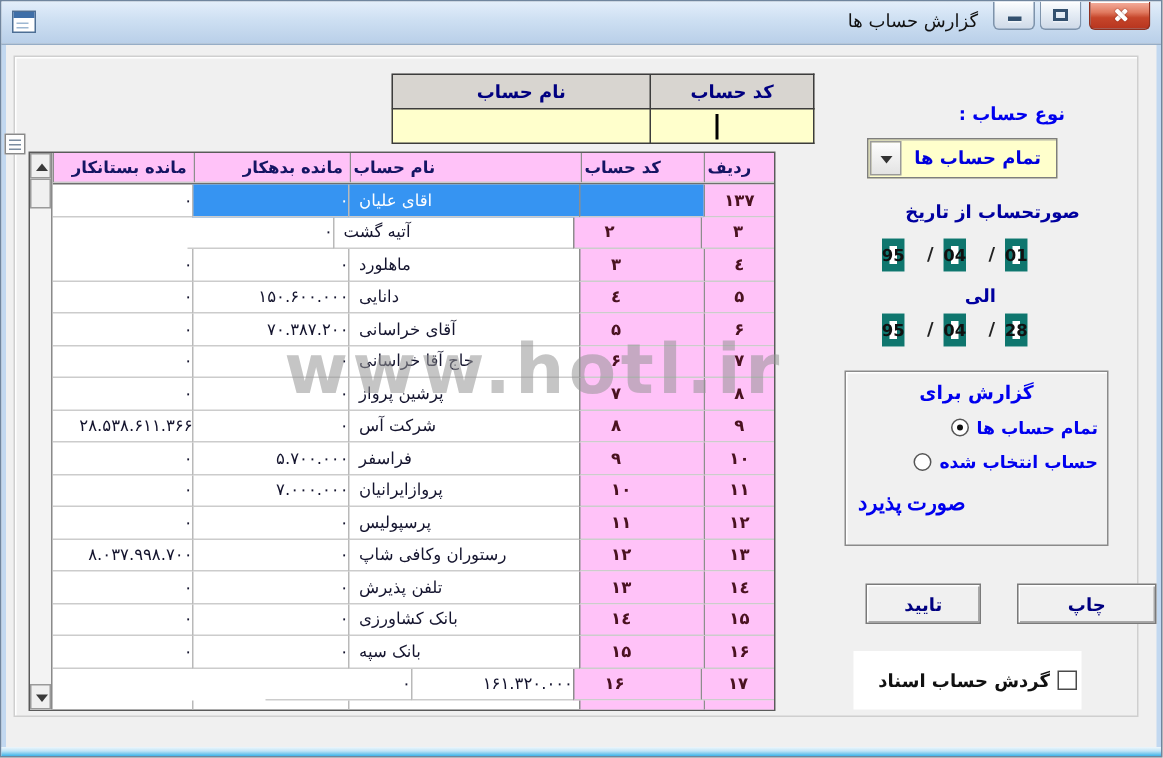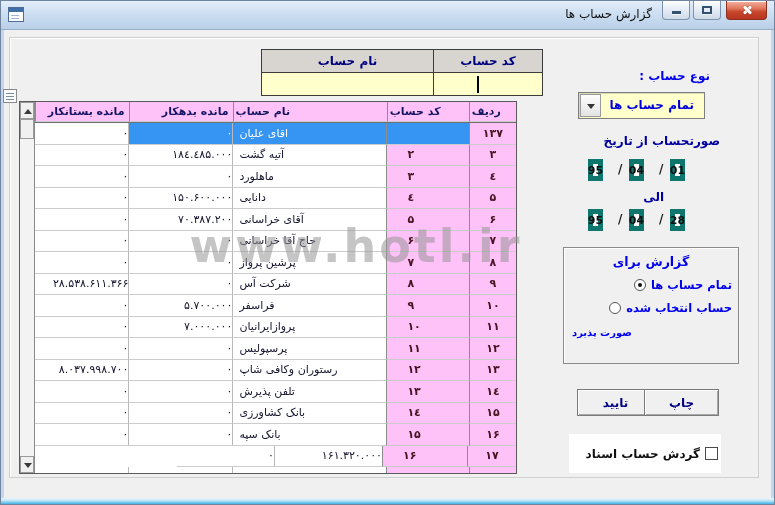--- a/index.html
+++ b/index.html
@@ -89,27 +89,27 @@
   .datebox{position:absolute;width:15px;height:22px;background:#fff;border:5px solid #0f766e;color:#111;font-size:11px;font-weight:bold;display:flex;align-items:center;justify-content:center;}
   .dsep{position:absolute;color:#222;font-size:12px;font-weight:bold;}
   .lbl-to{right:110px;top:189px;color:#0000a0;font-size:12px;font-weight:bold;}
 
   .rep-group{position:absolute;left:562px;top:246px;width:176px;height:117px;border:1px solid #8a8a8a;box-shadow:1px 1px 0 #fff inset;}
   .rep-title{text-align:center;margin-top:6px;color:var(--label_blue);font-size:12.5px;font-weight:bold;direction:rtl;}
   .radio-row{display:flex;align-items:center;justify-content:flex-end;margin:9px 6px 0 0;gap:5px;direction:ltr;}
   .radio{width:12px;height:12px;border-radius:50%;border:1px solid #555;background:#fff;position:relative;flex:none;}
   .radio.checked::after{content:"";position:absolute;left:3px;top:3px;width:4px;height:4px;border-radius:50%;background:#111;}
   .radio-label{color:var(--label_blue);font-size:11.5px;font-weight:bold;direction:rtl;}
-  .rep-foot{margin:12px 0 0 8px;color:var(--label_blue);font-size:10px;font-weight:bold;direction:rtl;text-align:left;}
+  .rep-foot{margin:12px 0 0 8px;color:var(--label_blue);font-size:14px;font-weight:bold;direction:rtl;text-align:left;font-family:Liberation Serif, serif;}
 
   .pushbtn{position:absolute;top:388px;height:27px;background:#f0f0f0;border:1px solid #7a7a7a;
     box-shadow:inset 1px 1px 0 #ffffff, inset -1px -1px 0 #a8a8a8;
     color:var(--navy);font-size:12px;font-weight:bold;display:flex;align-items:center;justify-content:center;direction:rtl;cursor:pointer;}
   .btn-confirm{left:576px;width:77px;}
-  .btn-print{left:643px;width:75px;text-align:right;}
+  .btn-print{left:677px;width:93px;text-align:right;}
 
   .chk-strip{position:absolute;left:568px;top:433px;width:152px;height:39px;background:#fff;display:flex;align-items:center;justify-content:flex-start;direction:rtl;gap:5px;padding-right:3px;}
   .checkbox{width:13px;height:13px;border:1px solid #4a4a4a;background:#fff;flex:none;}
   .chk-label{color:#111;font-size:12px;font-weight:bold;direction:rtl;}
 
   
   .rec-icon{position:absolute;left:2px;top:88px;width:14px;height:14px;background:#fdfdfd;border:1px solid #8a8a8a;}
   .rec-icon::before{content:"";position:absolute;left:2px;top:3px;width:8px;height:1px;background:#7a8ca0;box-shadow:0 3px 0 #7a8ca0,0 6px 0 #7a8ca0;}
 </style>
 </head>
@@ -167,21 +167,20 @@
             <div class="cell c-radif">۱۳۷</div>
             <div class="cell c-code sel"></div>
             <div class="cell c-name sel">اقای علیان</div>
             <div class="cell c-debit sel">٠</div>
             <div class="cell c-credit">٠</div>
           </div>
           <div class="trow">
             <div class="cell c-radif">۳</div>
             <div class="cell c-code">۲</div>
             <div class="cell c-name">آتیه گشت</div>
-            <div class="cell c-debit">۱۸٤.٤۸۵.٠٠٠</div>
             <div class="cell c-credit">٠</div>
           </div>
           <div class="trow">
             <div class="cell c-radif">٤</div>
             <div class="cell c-code">۳</div>
             <div class="cell c-name">ماهلورد</div>
             <div class="cell c-debit">٠</div>
             <div class="cell c-credit">٠</div>
           </div>
           <div class="trow">

